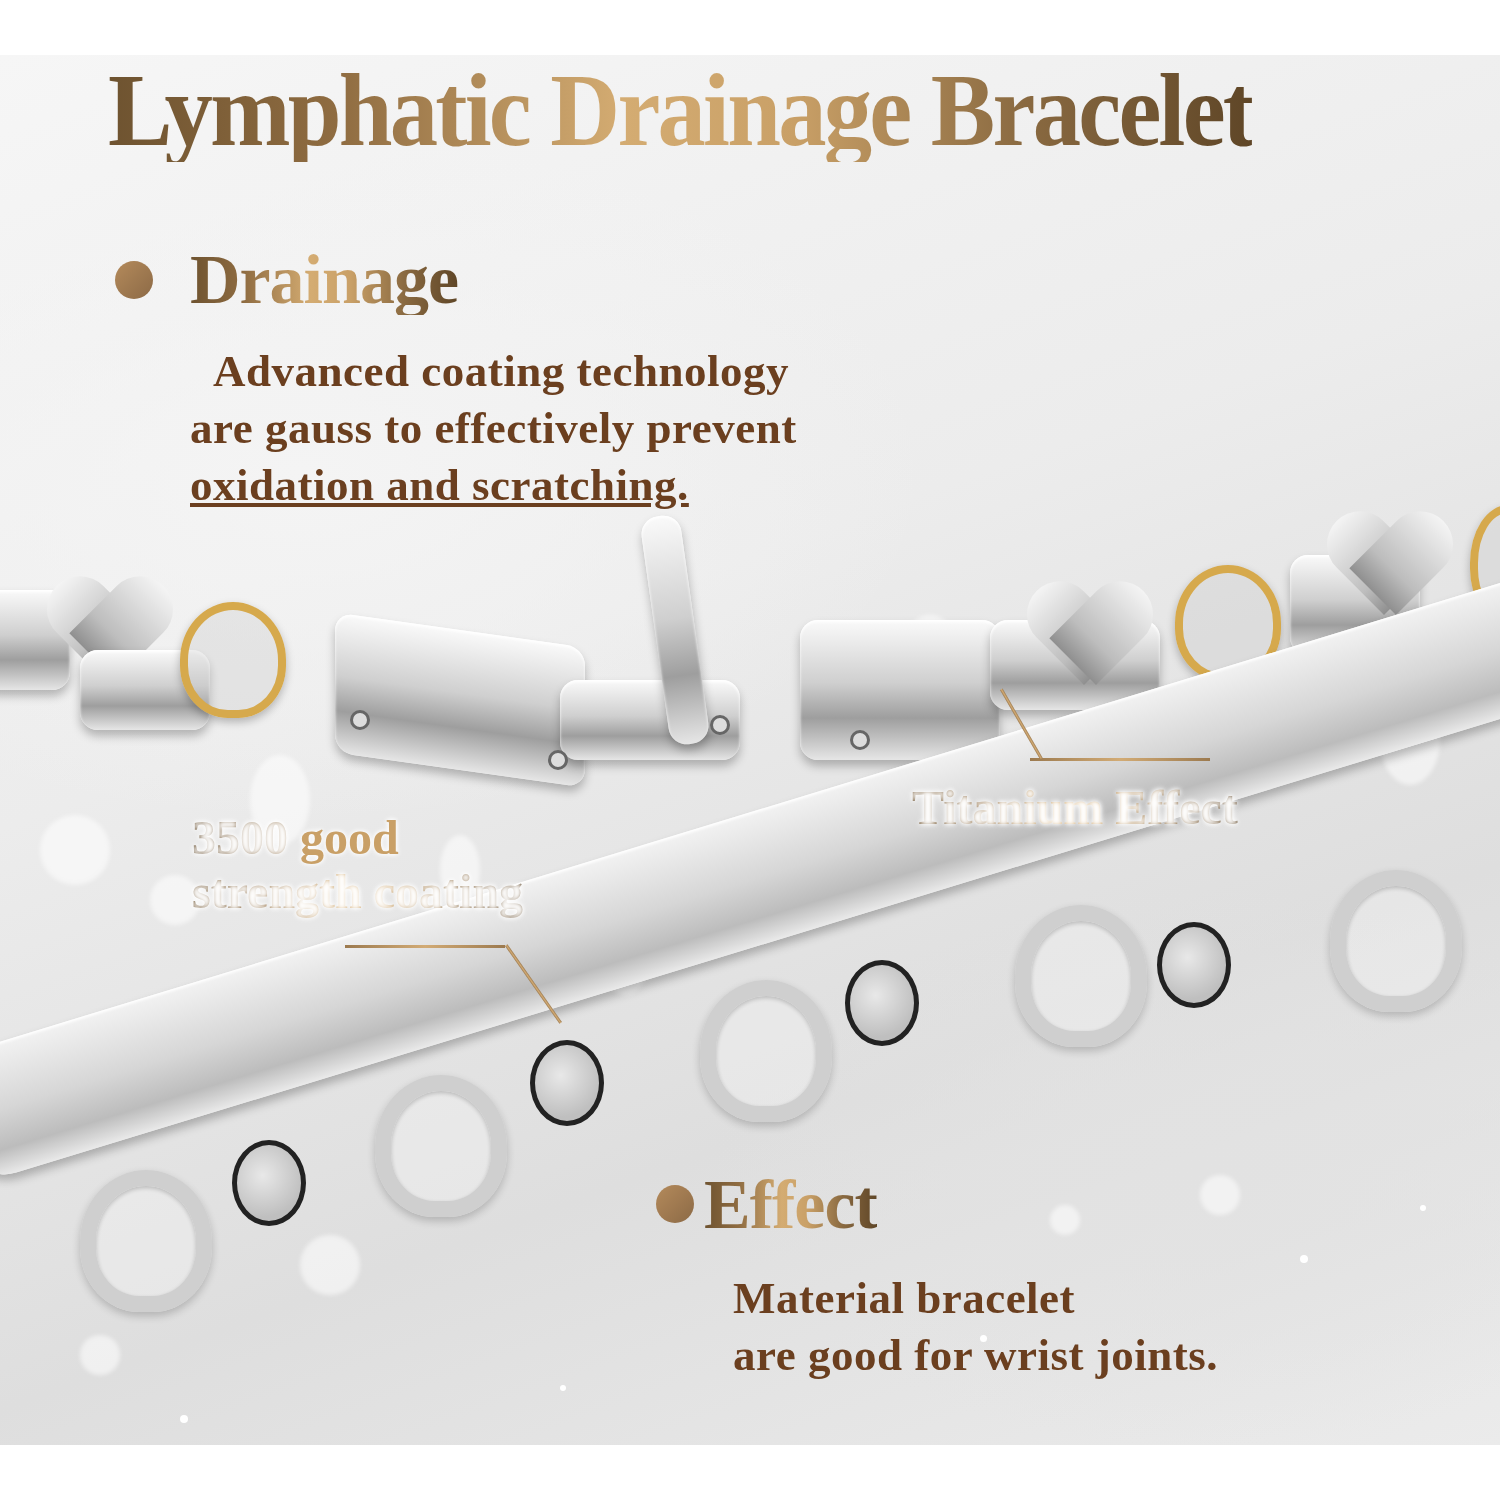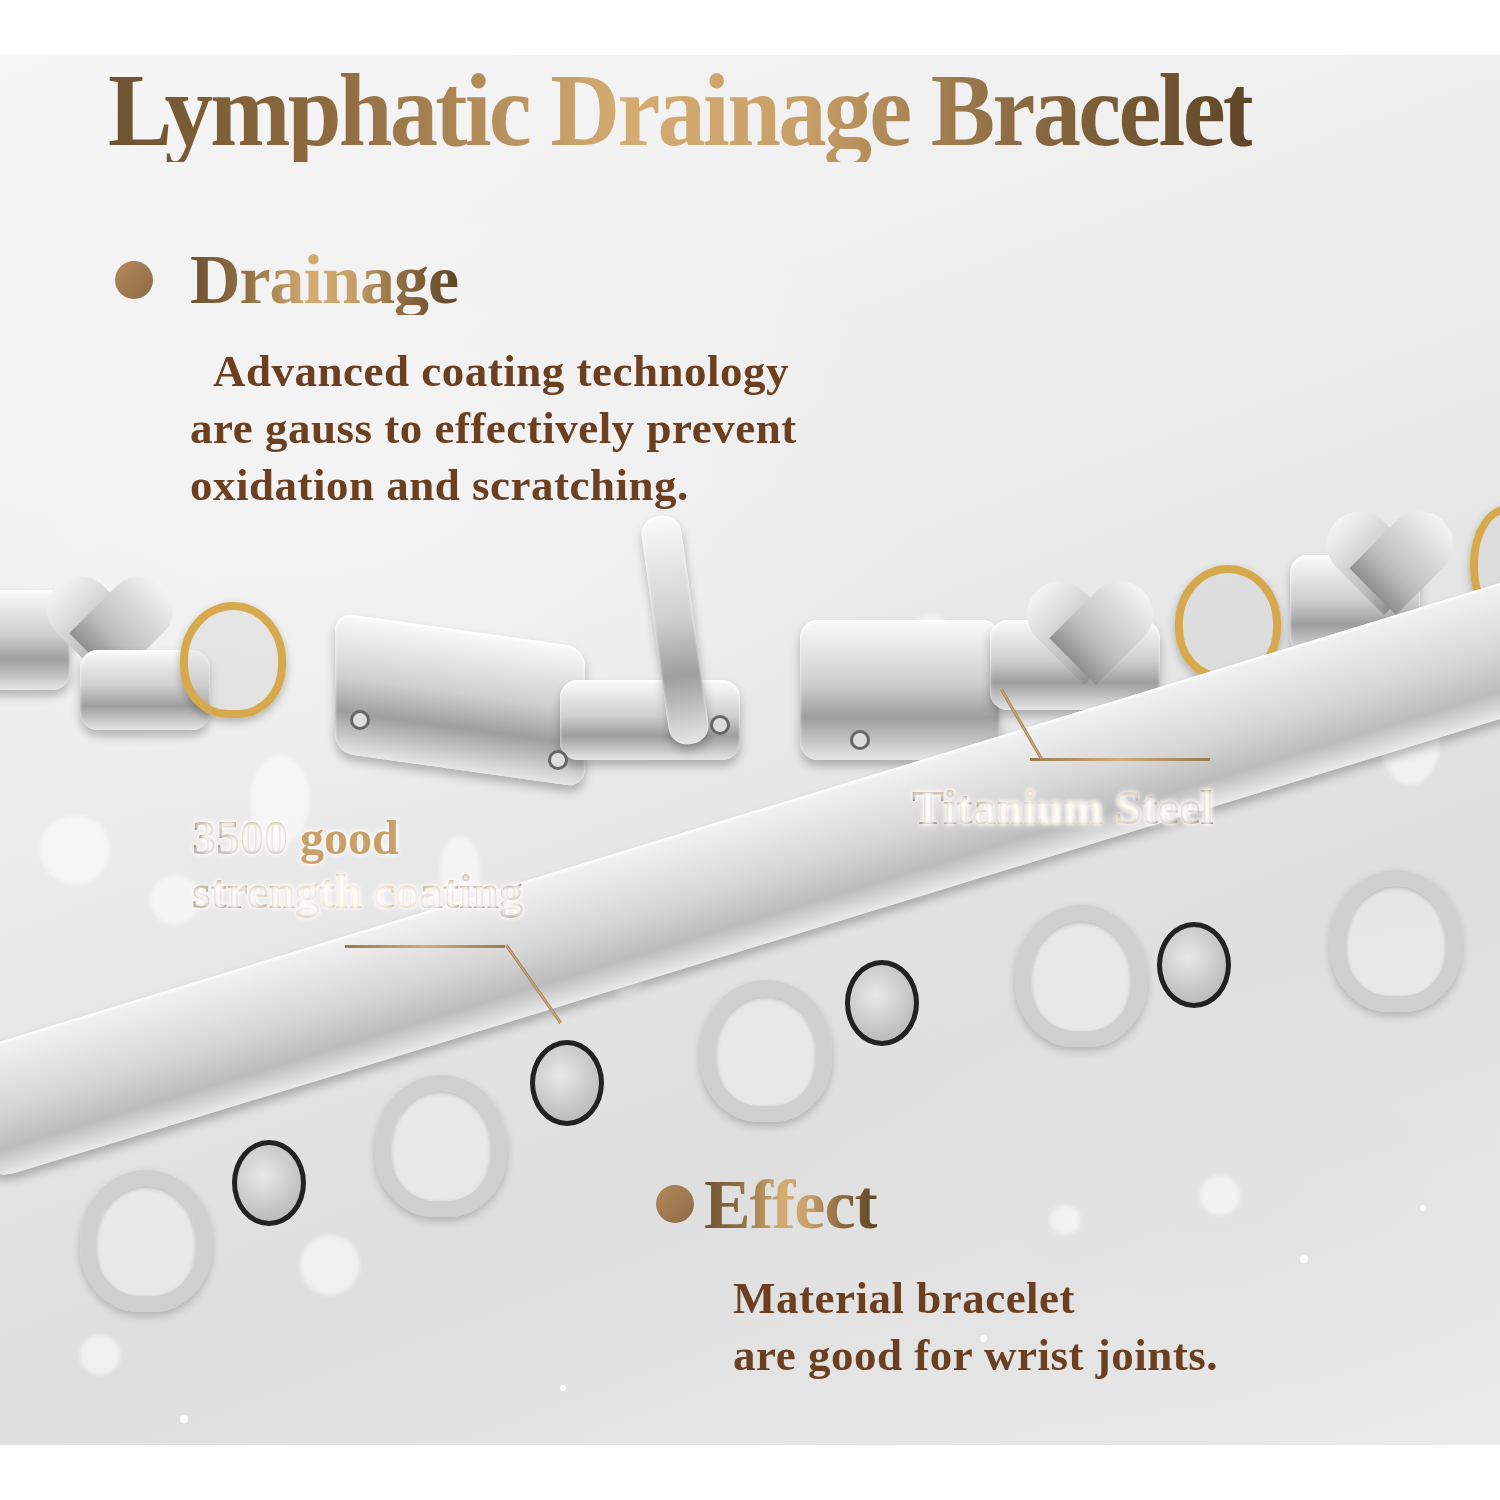--- a/index.html
+++ b/index.html
@@ -87,26 +87,26 @@
   <div class="open-heart" style="left:1330px;top:870px;"></div>
 </div>
 
 <div class="title gold-grad">Lymphatic Drainage Bracelet</div>
 
 <div class="bullet" style="left:115px;top:261px;"></div>
 <div class="head gold-grad" style="left:190px;top:245px;">Drainage</div>
 <div>
   <div class="body-text" style="left:190px;top:343px;margin-left:23px;">Advanced coating technology</div>
   <div class="body-text" style="left:190px;top:400px;">are gauss to effectively prevent</div>
-  <div class="body-text" style="left:190px;top:457px;">oxidation and scratching.</div>
+  <div class="body-text" style="left:190px;top:457px;text-decoration:underline;">oxidation and scratching.</div>
 </div>
 
 <div class="lead" style="left:1030px;top:758px;width:180px;height:3px;"></div>
 <div class="lead" style="left:1000px;top:690px;width:3px;height:80px;transform:rotate(-30deg);transform-origin:top left;"></div>
-<div class="callout gold-grad" style="left:912px;top:781px;">Titanium Steel</div>
+<div class="callout gold-grad" style="left:912px;top:781px;">Titanium Effect</div>
 
 <div class="callout" style="left:192px;top:811px;">
   <span class="gold-grad" style="background:linear-gradient(90deg,#5f4627,#8f6c41);-webkit-background-clip:text;background-clip:text;color:transparent;">3500</span>
   <span style="color:#c9a067;">good</span>
 </div>
 <div class="callout gold-grad" style="left:192px;top:865px;">strength coating</div>
 <div class="lead" style="left:345px;top:945px;width:160px;height:3px;"></div>
 <div class="lead" style="left:505px;top:946px;width:3px;height:95px;transform:rotate(-35deg);transform-origin:top left;"></div>
 
 <div class="bullet" style="left:656px;top:1185px;"></div>

